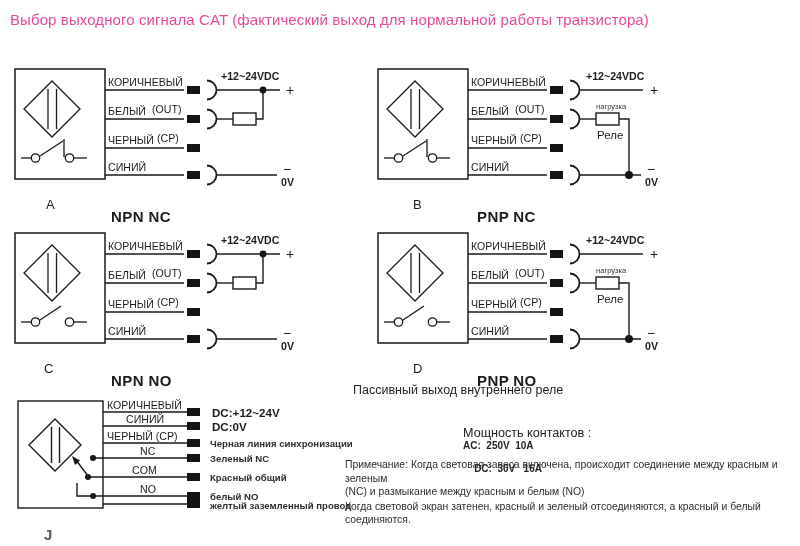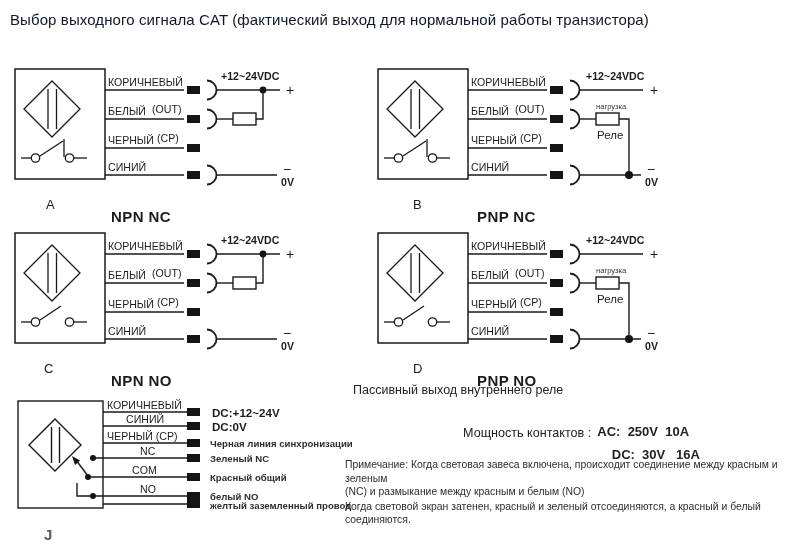--- a/index.html
+++ b/index.html
@@ -1,24 +1,24 @@
 <!DOCTYPE html>
 <html><head>
 <meta charset="utf-8">
 <style>
   html,body{margin:0;padding:0;background:#fff;}
   #page{position:relative;width:800px;height:546px;background:#ffffff;overflow:hidden;
         font-family:"Liberation Sans",sans-serif;color:#1c1c1c;}
   .abs{position:absolute;}
-  #title{left:10px;top:11px;font-size:15px;letter-spacing:.1px;color:#0f172a;}
+  #title{left:10px;top:11px;font-size:15px;letter-spacing:.1px;color:#ec4899;}
   #relay-title{left:353px;top:383px;font-size:12.5px;color:#232323;}
   #sync-note{left:347px;top:409px;font-size:10.4px;color:#2d2d2d;}
-  #contacts{left:463px;top:426px;display:flex;align-items:flex-start;}
+  #contacts{left:463px;top:426px;display:flex;align-items:flex-start;flex-direction:column;}
   #contacts .clabel{font-size:12.6px;color:#232323;margin-right:6px;}
-  #contacts .cvals{font-size:13px;font-weight:600;white-space:pre;line-height:11.5px;color:#232323;}
+  #contacts .cvals{font-size:10px;font-weight:600;white-space:pre;line-height:11.5px;color:#232323;}
   #note2{left:345px;top:458px;width:460px;font-size:10.4px;color:#2d2d2d;line-height:13.5px;}
   #note2 .l3{margin-top:1px;}
   svg{position:absolute;left:0;top:0;}
   .ln{stroke:#1a1a1a;stroke-width:1.4;fill:none;}
   .fr{fill:#141414;stroke:none;}
   text{font-family:"Liberation Sans",sans-serif;fill:#1c1c1c;}
   .wl{font-size:10.6px;}
   .sup{font-size:10.6px;font-weight:bold;}
   .pm{font-size:14px;}
   .zv{font-size:10.6px;font-weight:bold;}

